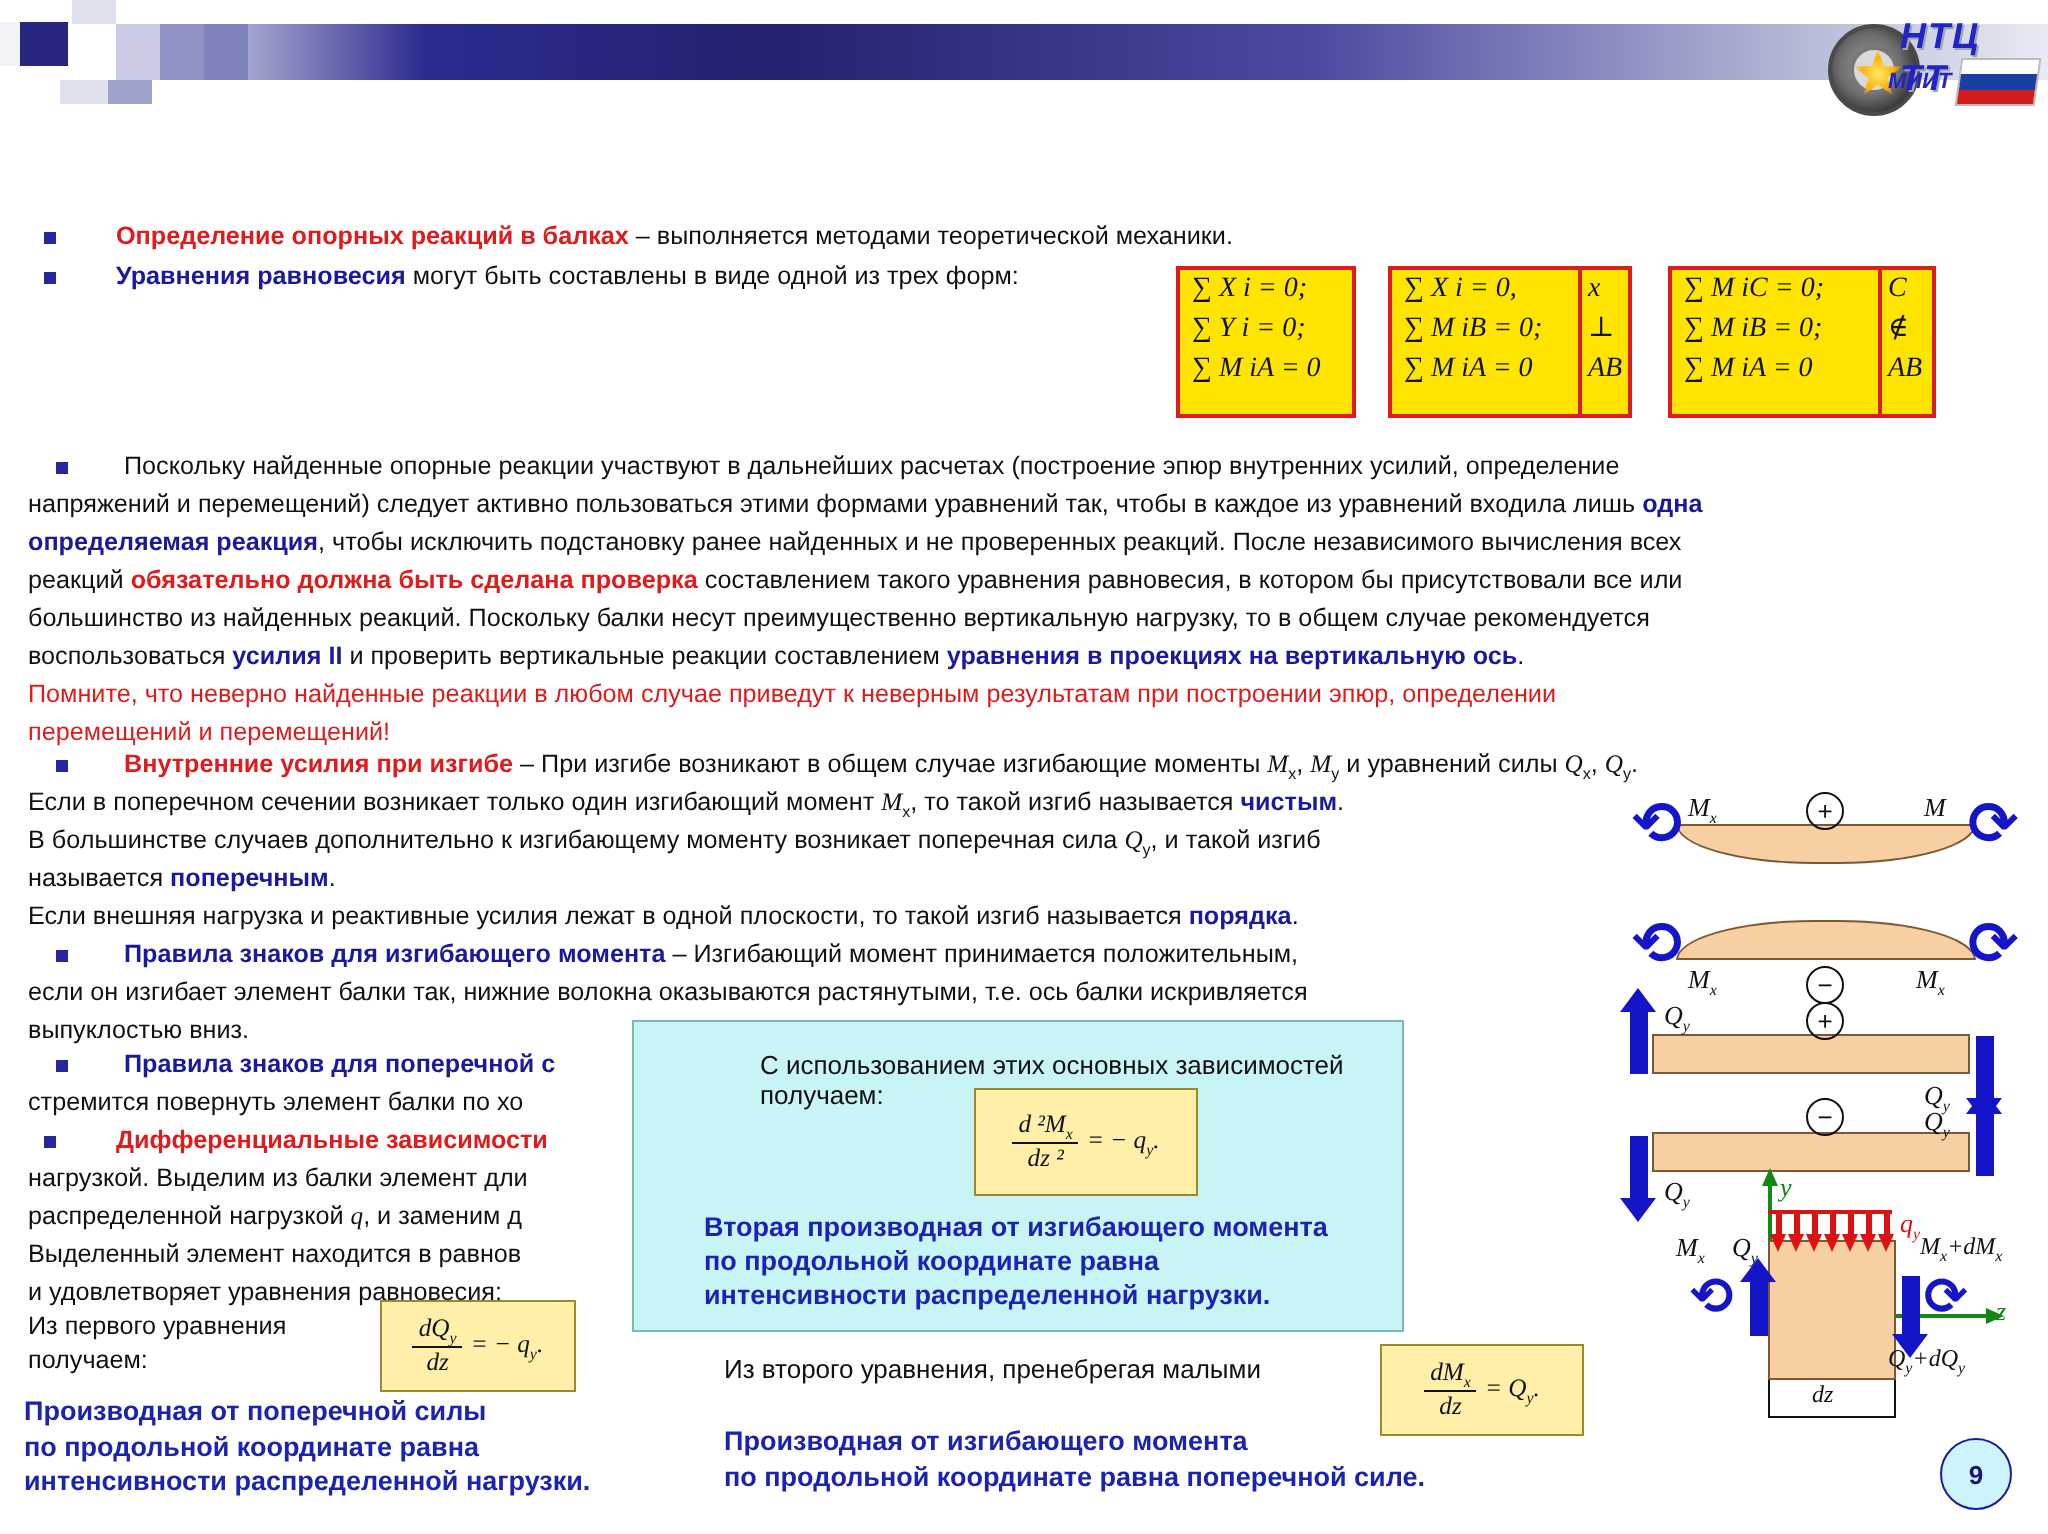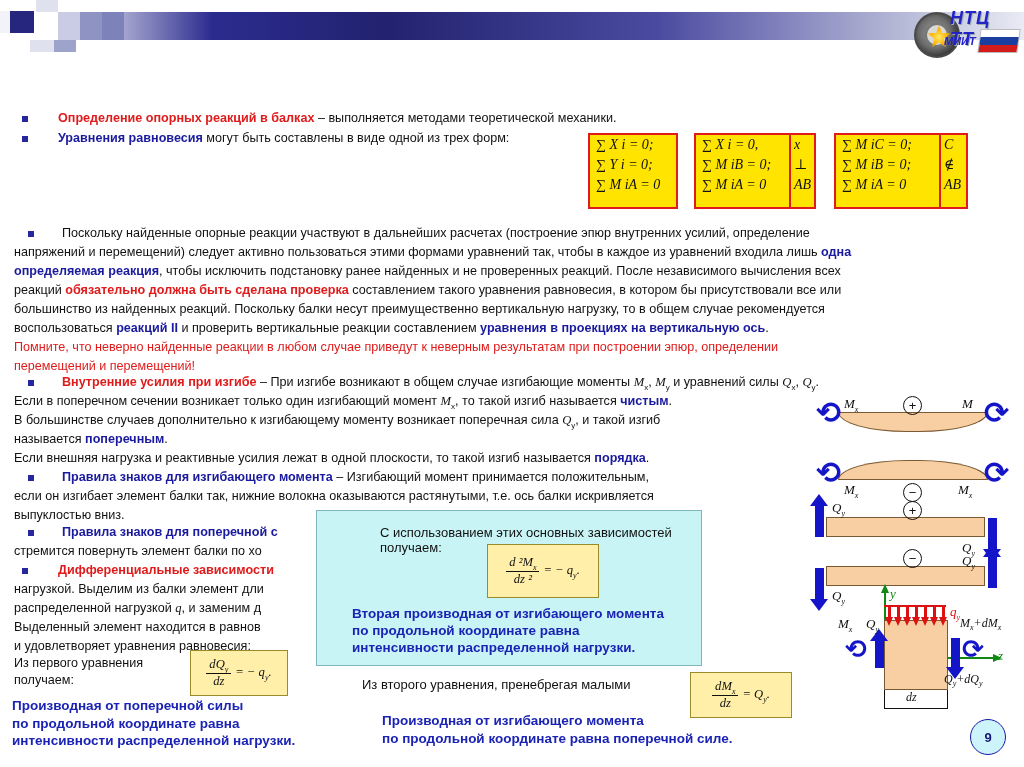--- a/index.html
+++ b/index.html
@@ -202,21 +202,21 @@
     <span>напряжений и перемещений) следует активно пользоваться этими формами уравнений так, чтобы в каждое из уравнений входила лишь </span><span class="navy">одна</span>
   </div>
   <div class="txt blk" style="left:14px;top:263px;width:1000px;">
     <span class="navy">определяемая реакция</span><span>, чтобы исключить подстановку ранее найденных и не проверенных реакций. После независимого вычисления всех</span>
   </div>
   <div class="txt blk" style="left:14px;top:282px;width:1000px;">
     <span>реакций </span><span class="red">обязательно должна быть сделана проверка</span><span> составлением такого уравнения равновесия, в котором бы присутствовали все или</span>
   </div>
   <div class="txt blk" style="left:14px;top:301px;width:1000px;">большинство из найденных реакций. Поскольку балки несут преимущественно вертикальную нагрузку, то в общем случае рекомендуется</div>
   <div class="txt blk" style="left:14px;top:320px;width:1000px;">
-    <span>воспользоваться </span><span class="navy">реакций II</span><span> и проверить вертикальные реакции составлением </span><span class="navy">уравнения в проекциях на вертикальную ось</span><span>.</span>
+    <span>воспользоваться </span><span class="navy">усилия II</span><span> и проверить вертикальные реакции составлением </span><span class="navy">уравнения в проекциях на вертикальную ось</span><span>.</span>
   </div>
 
   <div class="txt red" style="left:14px;top:339px;width:1000px;font-weight:normal;">Помните, что неверно найденные реакции в любом случае приведут к неверным результатам при построении эпюр, определении</div>
   <div class="txt red" style="left:14px;top:358px;width:1000px;font-weight:normal;">перемещений и перемещений!</div>
 
   <div class="bullet" style="left:28px;top:380px;"></div>
   <div class="txt blk" style="left:62px;top:374px;width:770px;">
     <span class="red">Внутренние усилия при изгибе</span><span> – При изгибе возникают в общем случае изгибающие моменты </span><em class="it">M</em><sub>x</sub>, <em class="it">M</em><sub>y</sub><span> и уравнений силы </span><em class="it">Q</em><sub>x</sub>, <em class="it">Q</em><sub>y</sub><span>.</span>
   </div>
   <div class="txt blk" style="left:14px;top:393px;width:800px;">
@@ -284,21 +284,21 @@
   </div>
   <div class="cyan-b" style="left:352px;top:605px;width:340px;">
     <div>Вторая производная от изгибающего момента</div>
     <div>по продольной координате равна</div>
     <div>интенсивности распределенной нагрузки.</div>
   </div>
 
   <div class="plaintxt" style="left:362px;top:676px;width:330px;">
     <div>Из второго уравнения, пренебрегая малыми</div>
   </div>
-  <div class="bluebold" style="left:362px;top:712px;width:420px;margin-left:20px;">
+  <div class="bluebold" style="left:362px;top:712px;width:420px;">
     <div>Производная от изгибающего момента</div>
     <div>по продольной координате равна поперечной силе.</div>
   </div>
 
   <div class="yelbox" style="left:690px;top:672px;width:100px;height:44px;display:flex;align-items:center;justify-content:center;font-style:italic;">
     <span class="frac">
       <span class="num"><span>dM</span><sub>x</sub></span>
       <span class="den">dz</span>
     </span>
     <span style="margin-left:4px;"><span>= Q</span><sub>y</sub><span>.</span></span>

